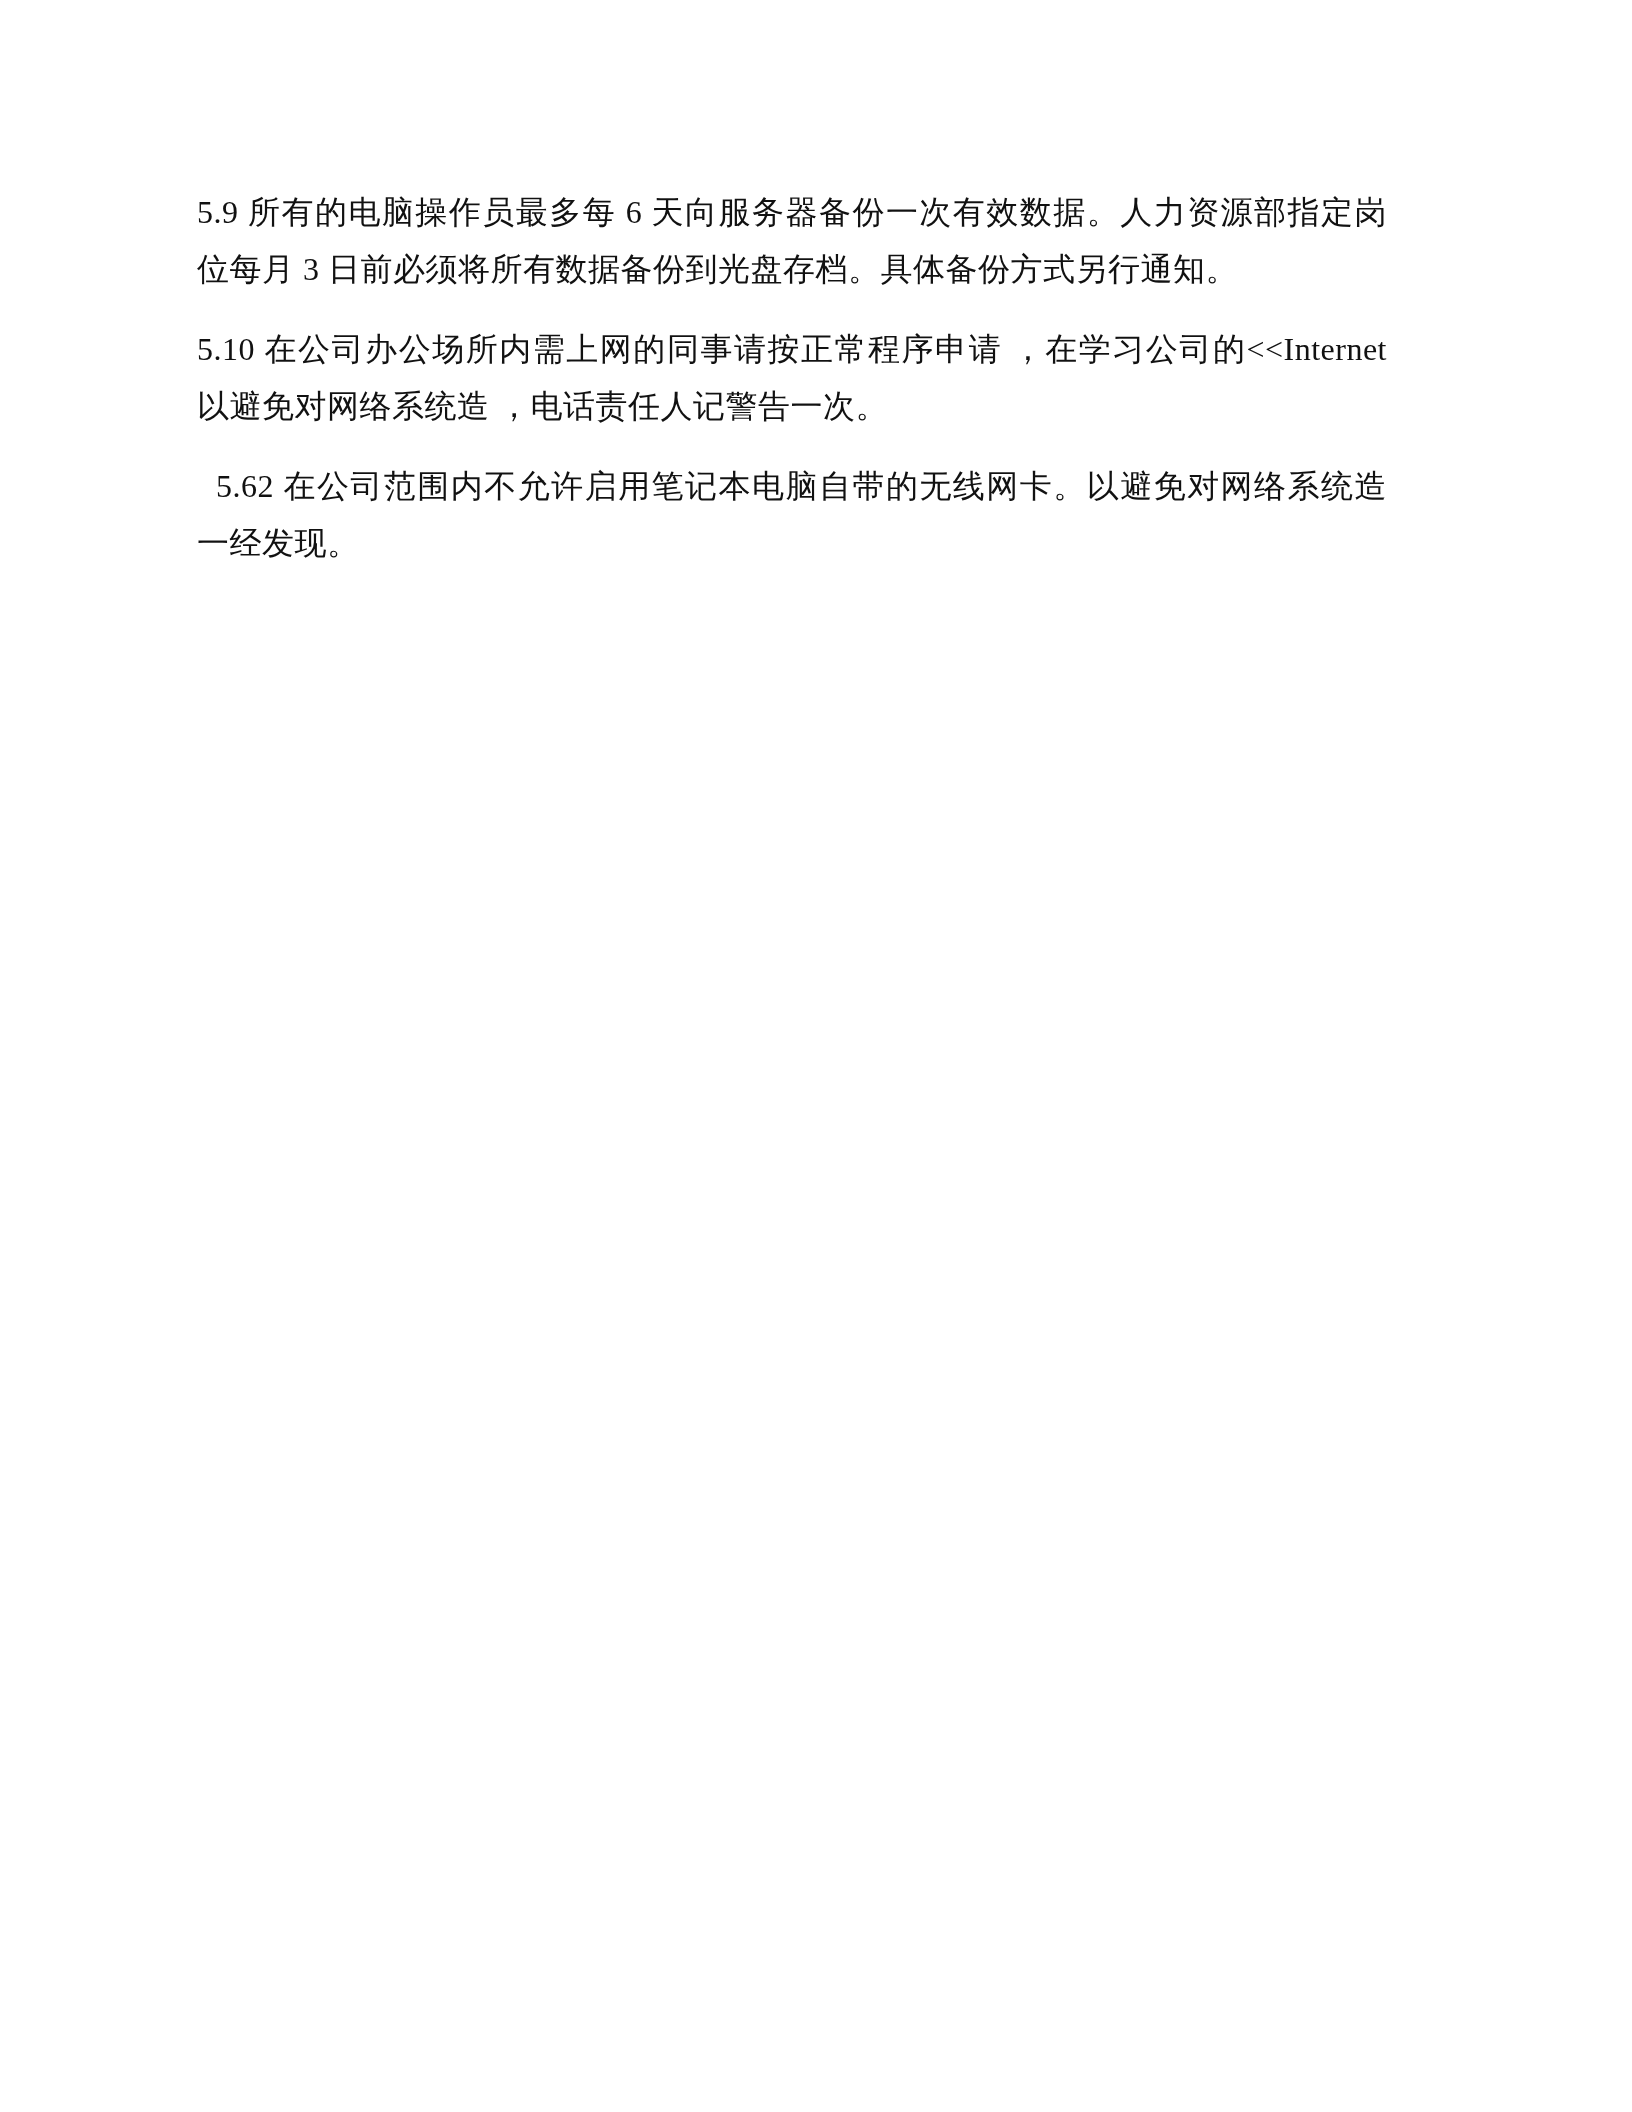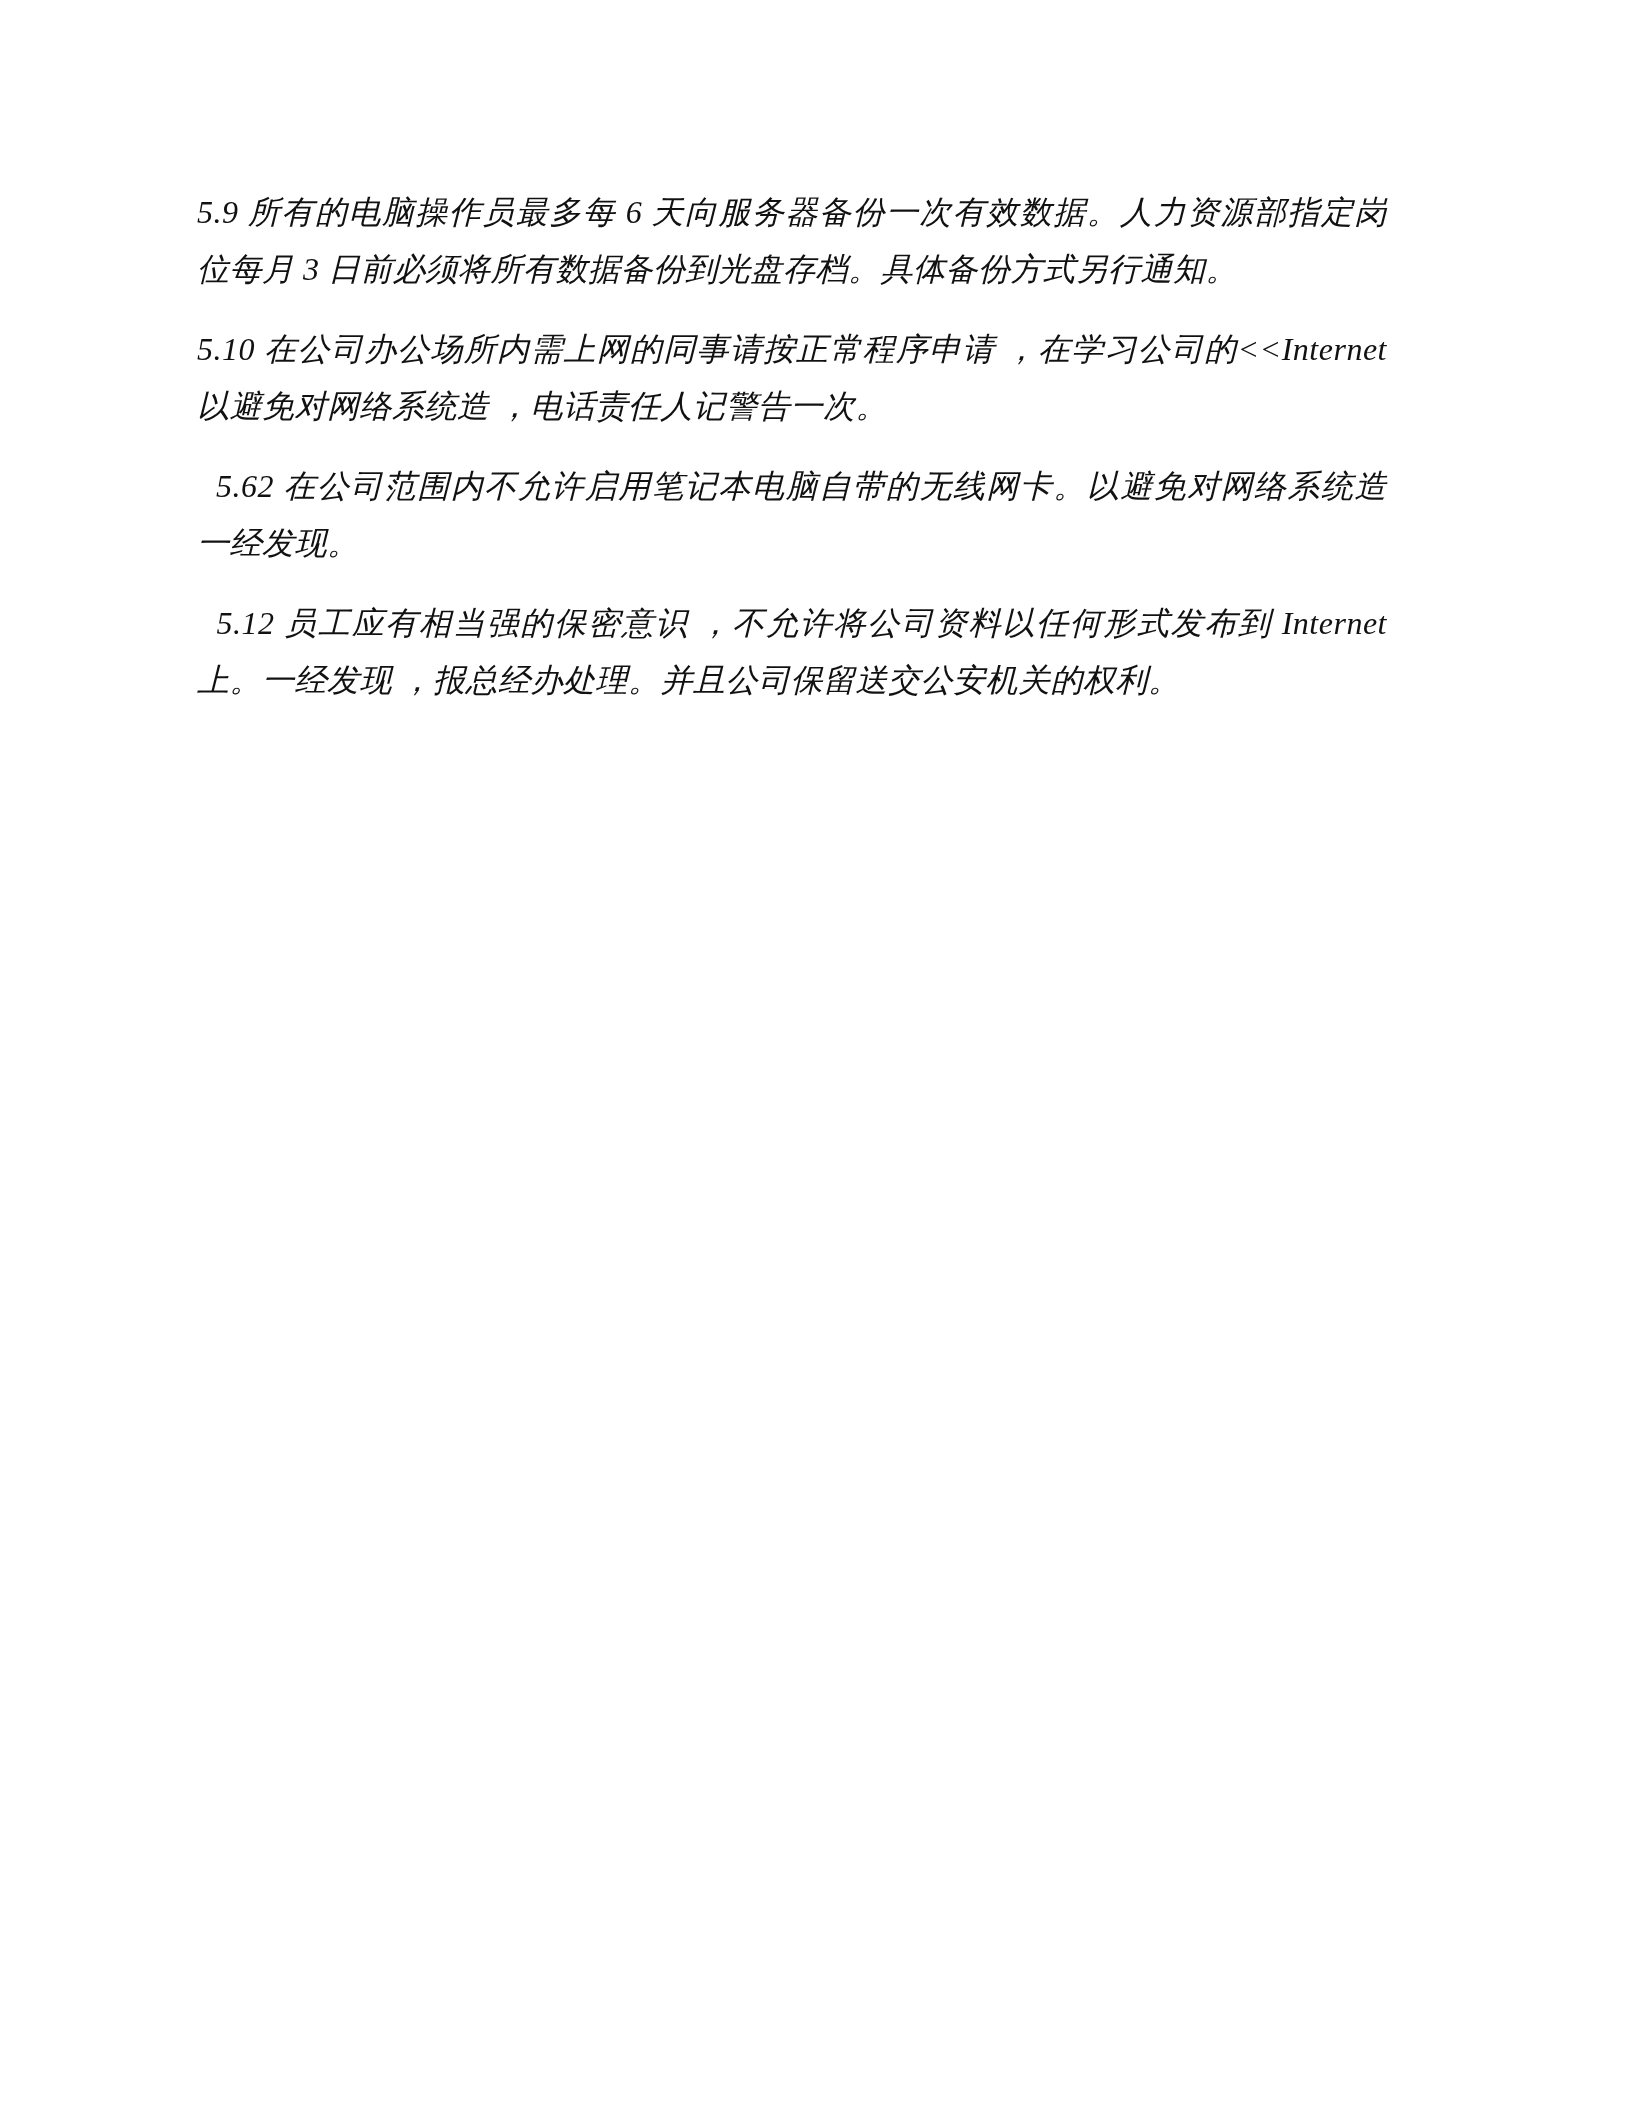--- a/index.html
+++ b/index.html
@@ -21,21 +21,20 @@
     width: 1190px;
   }
   .para {
     margin: 0 0 23px 0;
   }
   .line {
     font-size: 32px;
     line-height: 57px;
     white-space: pre-wrap;
     letter-spacing: 0.5px;
-    font-style: italic;
   }
   .line.just {
     text-align: justify;
     text-align-last: justify;
   }
   .line.last {
     text-align: right;
     text-align-last: left;
   }
 </style>
@@ -52,18 +51,14 @@
   <div class="para">
     <div class="line just">5.10 在公司办公场所内需上网的同事请按正常程序申请 ，在学习公司的&lt;&lt;Internet</div>
     <div class="line last">以避免对网络系统造 ，电话责任人记警告一次。</div>
   </div>
 
   <div class="para">
     <div class="line just">  5.62 在公司范围内不允许启用笔记本电脑自带的无线网卡。以避免对网络系统造</div>
     <div class="line last">一经发现。</div>
   </div>
 
-  <div class="para">
-    <div class="line just">  5.12 员工应有相当强的保密意识 ，不允许将公司资料以任何形式发布到 Internet</div>
-    <div class="line last">上。一经发现 ，报总经办处理。并且公司保留送交公安机关的权利。</div>
-  </div>
 
 </div>
 
 </body></html>

